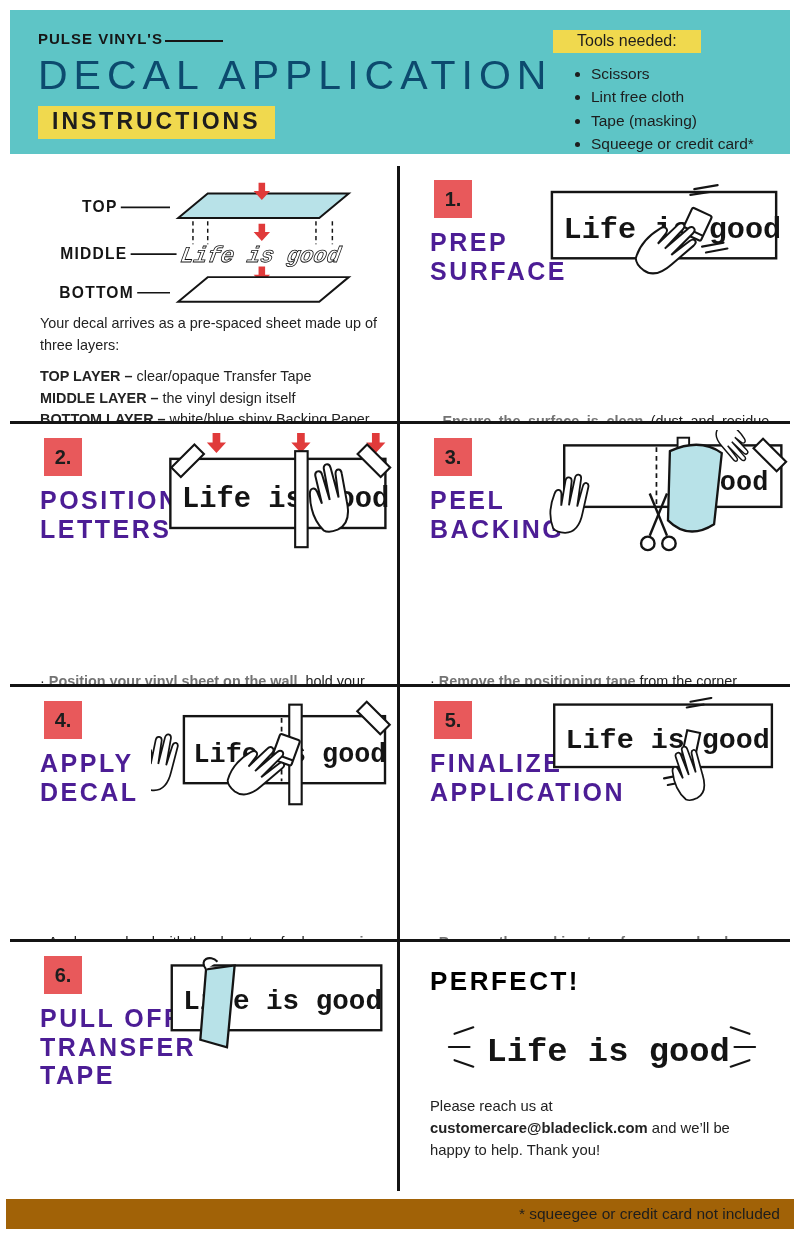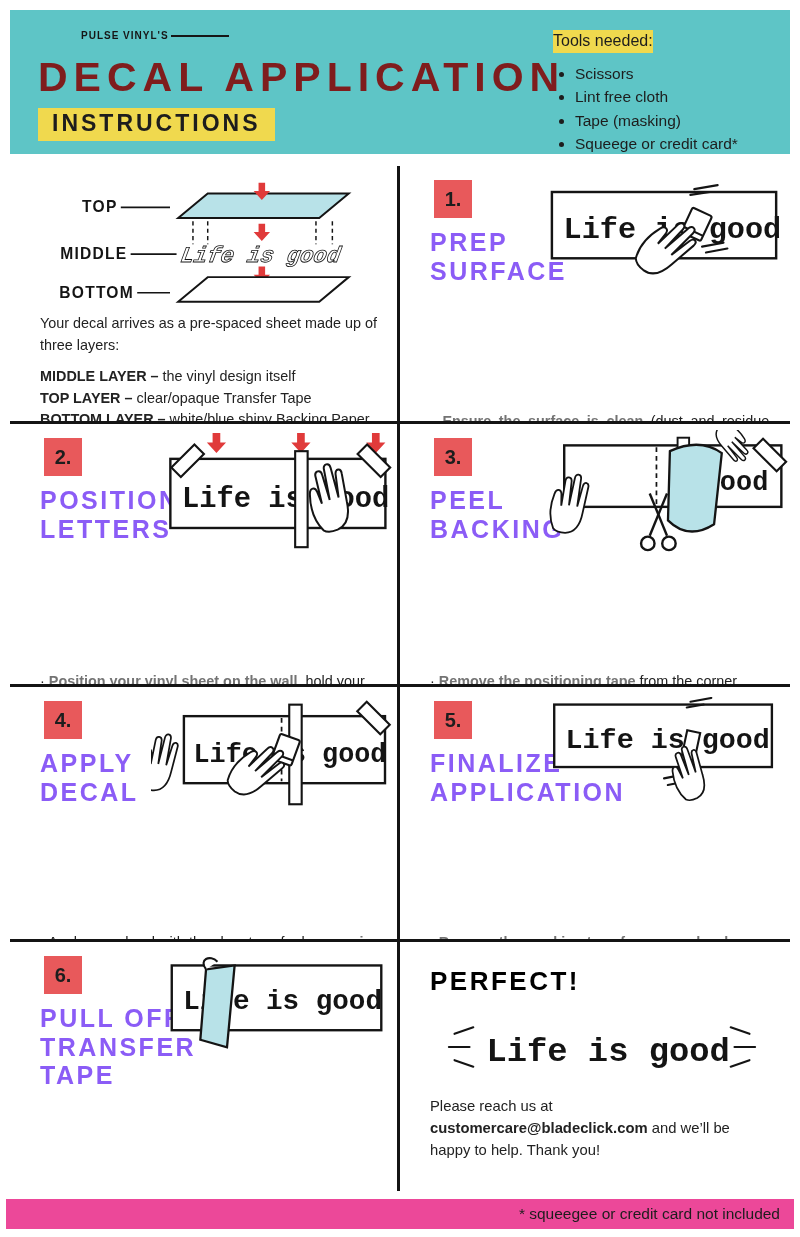--- a/index.html
+++ b/index.html
@@ -2,62 +2,62 @@
 <html><head>
 <meta charset="utf-8">
 <style>
   * { margin:0; padding:0; box-sizing:border-box; }
   html,body { background:#fff; }
   body { font-family:"Liberation Sans","DejaVu Sans",sans-serif; color:#222; }
   .page { position:relative; width:800px; height:1237px; background:#fff; overflow:hidden; }
 
   
   .header { position:relative; margin:10px 10px 0; height:144px; background:#5EC5C6; padding:20px 28px 0; }
-  .brand { font-size:10px; font-weight:bold; letter-spacing:1px; color:#161616;margin-left:43px; }
+  .brand { font-size:15px; font-weight:bold; letter-spacing:1px; color:#161616; }
   .brand-line { display:inline-block; width:58px; border-bottom:2px solid #161616; margin-left:2px; vertical-align:2px; }
-  .title { margin-top:15px; font-size:41px; font-weight:bold; letter-spacing:6px; color:#7f1d1d; line-height:1.05; }
+  .title { margin-top:7px; font-size:41px; font-weight:normal; letter-spacing:6px; color:#0c4a6e; line-height:1.05; }
   .subtitle { display:inline-block; margin-top:9px; background:#F0D94E; padding:2px 14px 4px; font-size:23px; font-weight:bold; letter-spacing:3px; color:#1d1d1d; }
   .tools { position:absolute; top:20px; right:22px; width:215px; }
-  .tools-label { display:inline-block; background:#F0D94E; padding:2px 0 3px; font-size:16px; color:#1d1d1d; }
-  .tools-list { margin:9px 0 0 22px; }
+  .tools-label { display:inline-block; background:#F0D94E; padding:2px 24px 3px; font-size:16px; color:#1d1d1d; }
+  .tools-list { margin:9px 0 0 38px; }
   .tools-list li { font-size:15.5px; line-height:1.5; color:#1d1d1d; }
 
   
   .grid { display:grid; grid-template-columns:390px 390px; margin:12px 10px 0; }
   .cell { position:relative; padding:14px 16px 0 30px; overflow:hidden; }
   .r1 { height:258px; border-bottom:3px solid #141414; }
   .r2 { height:263px; border-bottom:3px solid #141414; }
   .r3 { height:255px; border-bottom:3px solid #141414; }
   .r4 { height:249px; }
   .cl { border-right:3px solid #141414; }
 
   .badge { width:38px; height:38px; background:#E8595B; color:#1d1d1d; font-size:20px; font-weight:bold;
            display:flex; align-items:center; justify-content:center; margin-left:4px; }
-  .step-title { margin-top:10px; font-size:25px; font-weight:bold; letter-spacing:2.5px; line-height:1.14; color:#8b5cf6; max-width:230px; }
+  .step-title { margin-top:10px; font-size:25px; font-weight:bold; letter-spacing:2.5px; line-height:1.14; color:#4c1d95; max-width:230px; }
   .step-title.narrow { max-width:160px; }
   .illus { position:absolute; }
   .body { margin-top:10px; font-size:14.4px; line-height:1.5; color:#222; }
   .body p { margin:0; }
   .body.j { text-align:justify; }
   .body b { font-weight:bold; color:#737373; }
 
   
   .intro-svg { display:block; margin:2px auto 0; }
   .intro-body { margin-top:8px; font-size:14.4px; line-height:1.5; }
   .intro-layers { margin-top:10px; font-size:14.4px; line-height:1.48; }
   .intro-layers p { margin:0; }
 
   
   .outro-title { margin-top:10px; font-size:26px; font-weight:bold; letter-spacing:2.5px; color:#000000; }
   .outro-decal { display:block; margin:16px auto 0; }
   .outro-body { margin-top:14px; font-size:14.8px; line-height:1.5; }
   .outro-body p + p { margin-top:16px; }
 
   
-  .footer { margin:8px 6px 0; height:30px; background:#ec4899; text-align:right; padding-right:14px;
+  .footer { margin:8px 6px 0; height:30px; background:#a16207; text-align:right; padding-right:14px;
             font-size:15.5px; line-height:30px; color:#1d1d1d; }
 
   
   .sheet { fill:#fff; stroke:#141414; stroke-width:2.5; }
   .decal-txt { font-family:"Liberation Mono","DejaVu Sans Mono",monospace; font-weight:bold; fill:#141414; }
   .outline-txt { font-family:"Liberation Mono","DejaVu Sans Mono",monospace; font-weight:bold; font-style:italic;
                  fill:#ffffff; stroke:#141414; stroke-width:1; }
   .lbl { font-family:"Liberation Sans","DejaVu Sans",sans-serif; font-weight:bold; font-size:19px; letter-spacing:1.5px; fill:#141414; }
   .conn { stroke:#141414; stroke-width:2; }
   .dash { stroke:#141414; stroke-width:1.8; stroke-dasharray:5 4; fill:none; }
@@ -121,22 +121,22 @@
         <text class="outline-txt" font-size="27" transform="translate(152,98) skewX(-10)">Life is good</text>
         <use href="#arr" transform="translate(252,112)" fill="#E03A3A"></use>
         <text class="lbl" x="96" y="141" text-anchor="end">BOTTOM</text>
         <line class="conn" x1="100" y1="135" x2="140" y2="135"></line>
         <polygon class="white-shape" points="150,146 186,116 358,116 322,146"></polygon>
       </svg>
       <div class="intro-body rich">
           <p><span>Your decal arrives as a pre-spaced sheet made up of three layers:</span></p>
         </div>
       <div class="intro-layers rich">
+          <p><b>TOP LAYER – </b><span>clear/opaque Transfer Tape</span></p>
           <p><b>MIDDLE LAYER – </b><span>the vinyl design itself</span></p>
-          <p><b>TOP LAYER – </b><span>clear/opaque Transfer Tape</span></p>
           <p><b>BOTTOM LAYER – </b><span>white/blue shiny Backing Paper.</span></p>
         </div>
     </section>
 
     <section class="cell r1">
       <div class="badge">1.</div>
       <h2 class="step-title narrow">PREP SURFACE</h2>
       <svg class="illus" style="top:16px; right:8px;" width="234" height="98" viewBox="0 0 240 100">
         <rect class="sheet" x="4" y="10" width="230" height="68"></rect>
         <text class="decal-txt" x="16" y="57" font-size="31">Life is good</text>

